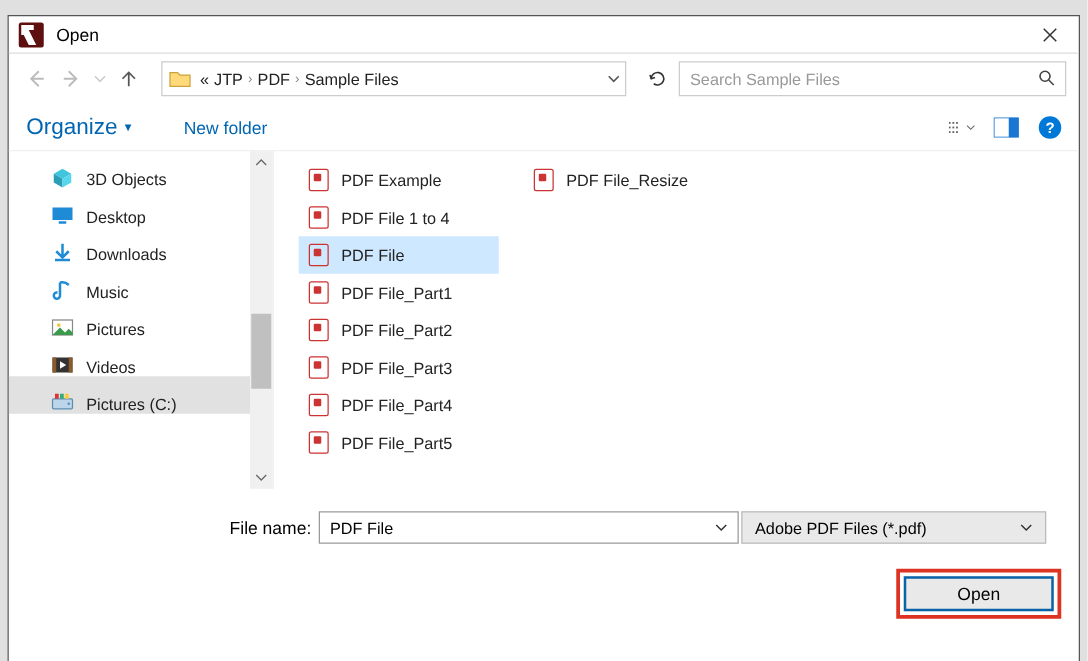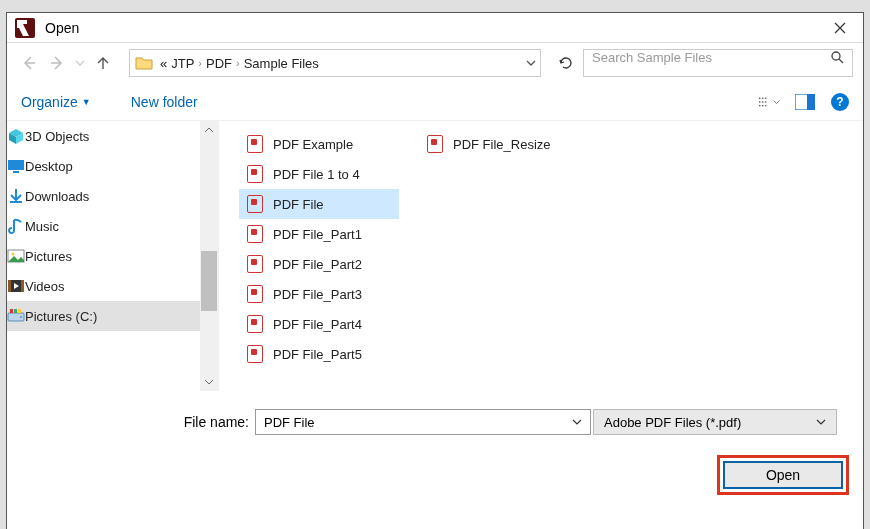--- a/index.html
+++ b/index.html
@@ -19,35 +19,35 @@
 .navbtn svg { width:16px; height:16px; }
 .navsep { color:#ccc; margin:0 2px; }
 .up-arrow { color:#555; }
 .up-arrow svg { width:16px; height:16px; }
 .addrbar { flex:1; display:flex; align-items:center; border:1px solid #ccc; height:28px; margin:0 6px 0 10px; padding:0 4px; }
 .addrbar .folder-ic { width:20px; height:20px; margin-right:6px; }
 .addrbar .crumb { display:flex; align-items:center; gap:4px; color:#222; }
 .addrbar .crumb span.sep { color:#888; font-size:11px; }
 .addrbar .chev { margin-left:auto; color:#555; }
 .refresh { width:28px; height:28px; display:flex; align-items:center; justify-content:center; color:#333; border-left:1px solid transparent; }
-.searchbox { width:270px; height:28px; border:1px solid #ccc; display:flex; padding:0 8px; color:#999; font-size:14px; }
+.searchbox { width:310px; height:28px; border:1px solid #ccc; display:flex; align-items:center; padding:0 8px; color:#999; font-size:14px; }
 .searchbox .mag { margin-left:auto; color:#444; }
 
 .toolbar { height:38px; display:flex; align-items:center; padding:0 14px; border-bottom:1px solid #f0f0f0; }
-.toolbar .link { color:#0066b3; font-size:14px; }
+.toolbar .link { color:#0066b3; font-size:18px; }
 .toolbar .drop { font-size:9px; margin-left:4px; color:#0066b3; }
 .toolbar .newfolder { color:#0066b3; font-size:14px; margin-left:40px; }
 .toolbar .right { margin-left:auto; display:flex; align-items:center; gap:14px; }
 .toolbar .viewic, .toolbar .paneic { width:22px; height:18px; display:flex; align-items:center; }
 .toolbar .help { width:18px; height:18px; border-radius:50%; background:#0078d7; color:#fff; display:flex; align-items:center; justify-content:center; font-size:12px; font-weight:bold; }
 
 .body { display:flex; height:270px; }
 .sidebar-wrap { width:212px; position:relative; border-right:1px solid #eee; }
 .sidebar { width:194px; height:100%; overflow:hidden; }
-.sidebar .item { display:flex; align-items:center; height:30px; font-size:14px; color:#222; }
+.sidebar .item { display:flex; align-items:flex-end; height:30px; padding-left:34px; gap:10px; font-size:14px; color:#222; }
 .sidebar .item.sel { background:#e1e1e1; }
 .sidebar .ic { width:18px; height:18px; flex-shrink:0; display:flex; align-items:center; justify-content:center; }
 .sb-scroll { position:absolute; right:0; top:0; width:18px; height:100%; background:#f0f0f0; }
 .sb-scroll .thumb { position:absolute; left:1px; width:16px; background:#c0c0c0; }
 .sb-scroll .arrow { position:absolute; left:0; width:18px; height:18px; display:flex; align-items:center; justify-content:center; color:#666; }
 
 .filepane { flex:1; display:flex; padding:8px 20px; gap:20px; }
 .col { display:flex; flex-direction:column; }
 .file { display:flex; align-items:center; height:30px; padding:0 8px; gap:10px; font-size:14px; color:#222; width:160px; }
 .file.sel { background:#cde8ff; }

